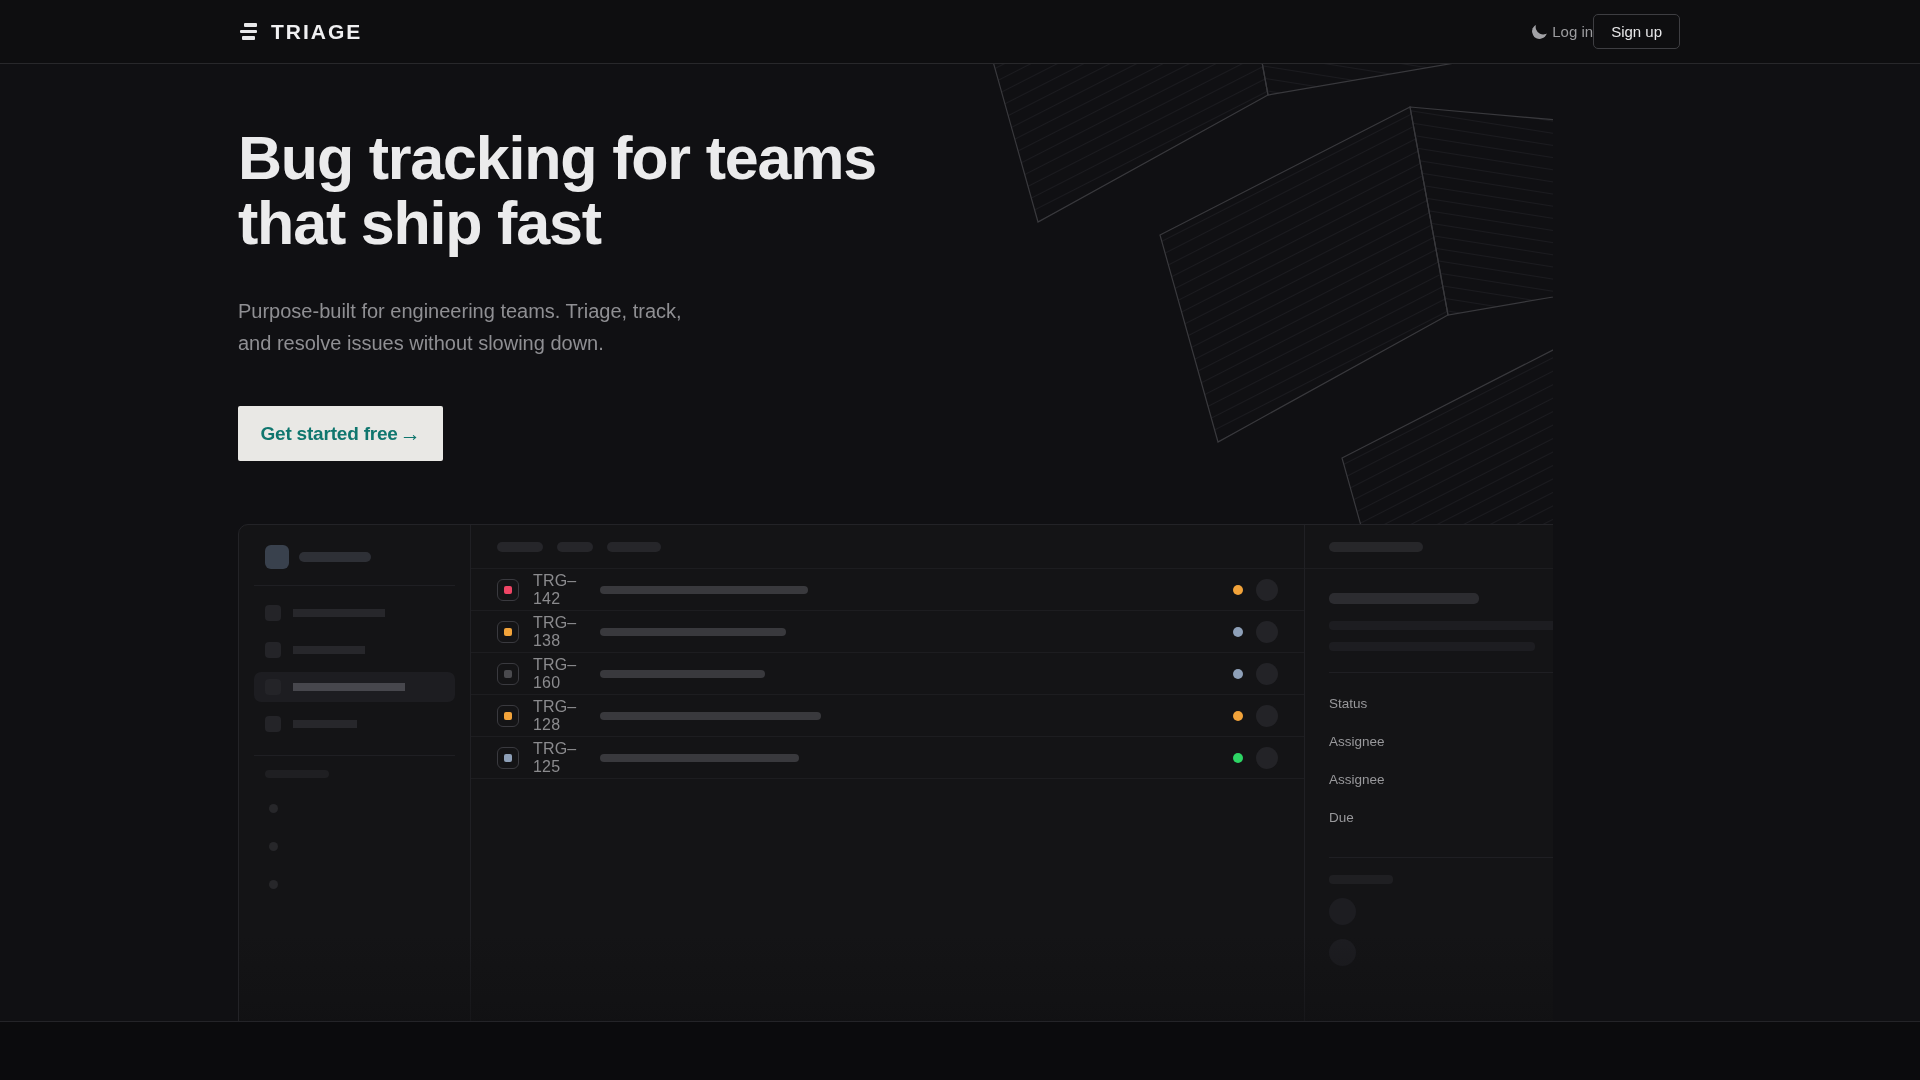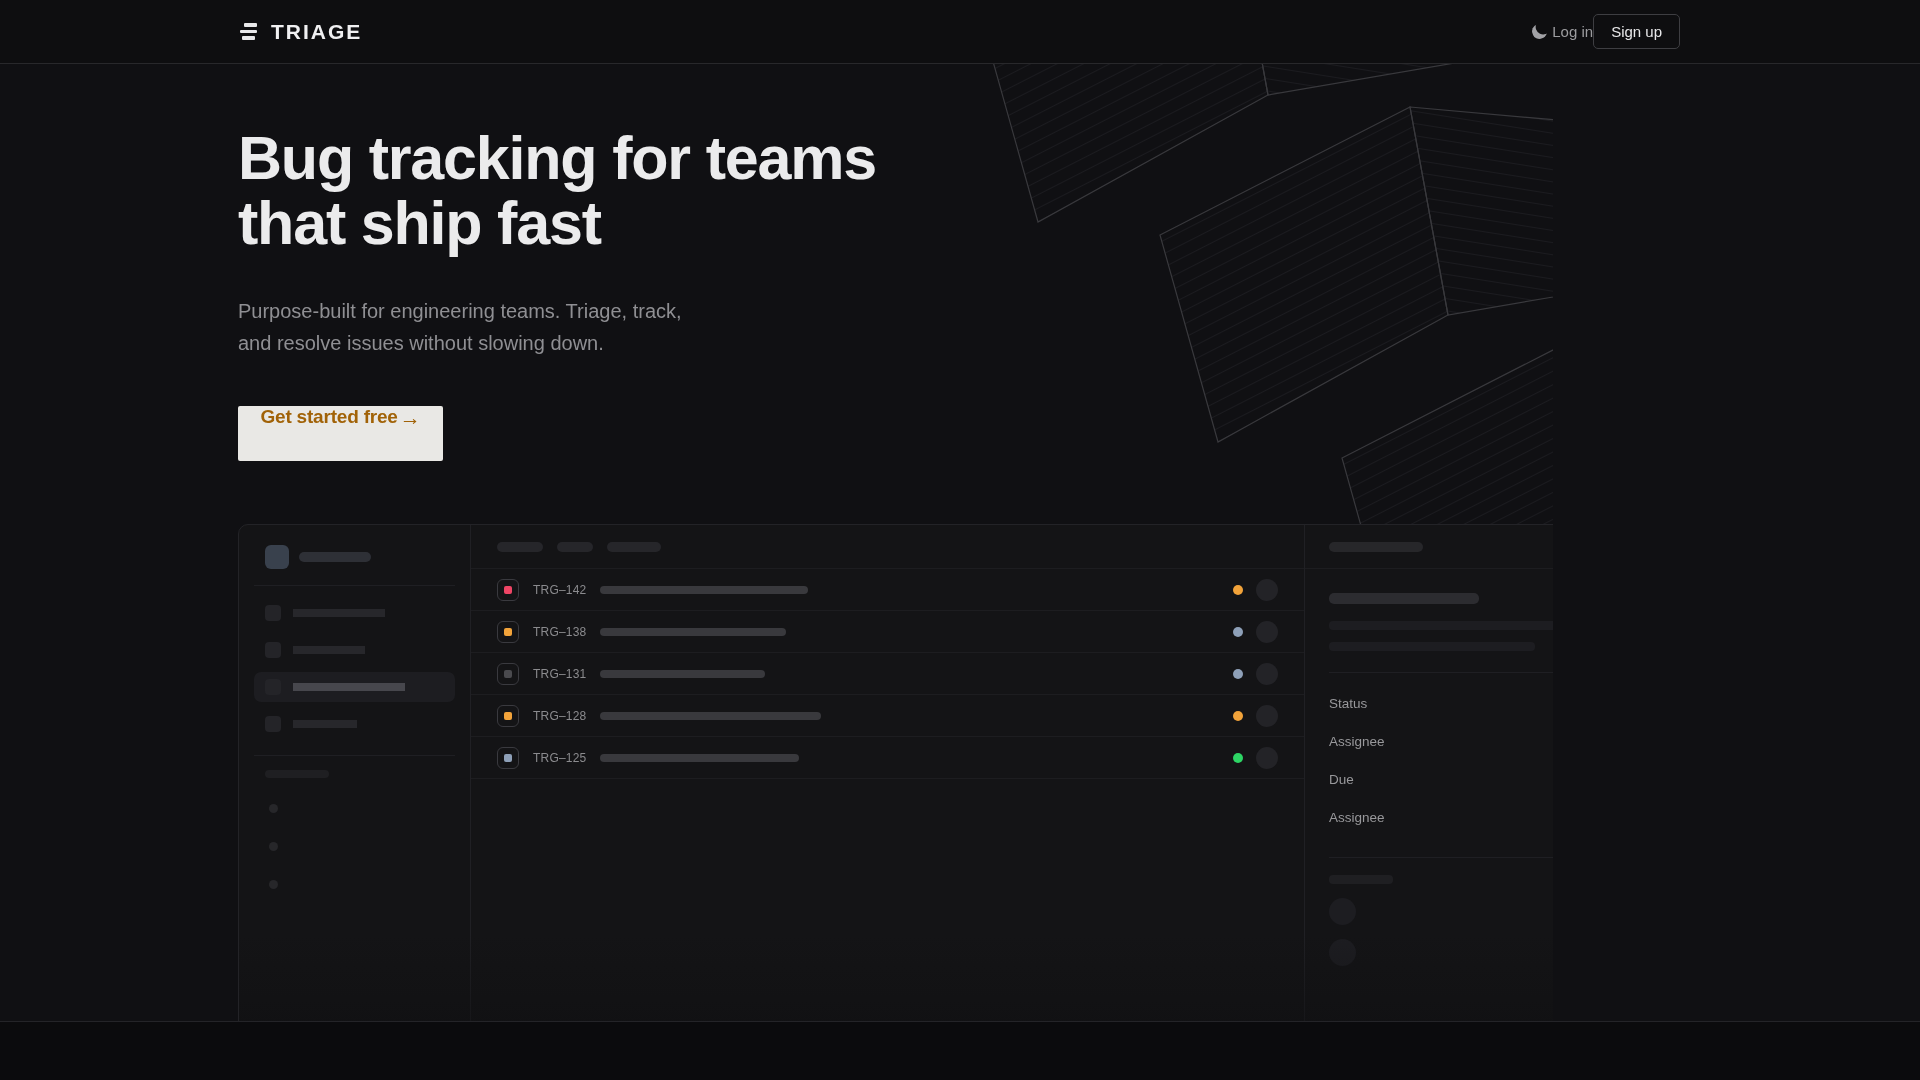--- a/index.html
+++ b/index.html
@@ -28,23 +28,23 @@
   
   .hero { position:absolute; top:64px; left:0; width:1553px; height:957px;
           background:#101013; overflow:hidden; }
   .wireframes { position:absolute; left:950px; top:-12px; width:900px; height:540px; pointer-events:none; }
 
   .hero-title { position:absolute; left:238px; top:62px; font-size:61px; line-height:1.07;
                 font-weight:bold; letter-spacing:-1.2px; color:#ebebec; }
   .hero-sub { position:absolute; left:238px; top:232px; width:480px; font-size:20px;
               line-height:1.58; color:#8f8f93; }
   .cta { position:absolute; left:238px; top:342px; width:205px; height:55px;
-         background:#e9e8e5; color:#a16207; border:none; border-radius:2px;
+         background:#e9e8e5; color:#0f766e; border:none; border-radius:2px;
          font-family:inherit; font-size:19px; font-weight:bold; letter-spacing:-0.2px;
-         display:flex; justify-content:center; gap:2px; cursor:pointer; }
+         display:flex; align-items:center; justify-content:center; gap:2px; cursor:pointer; }
   .cta .arrow { font-size:21px; font-weight:normal; }
 
   
   .card { position:absolute; left:238px; top:460px; width:1394px; height:560px;
           background:#141416; border:1px solid #232327; border-radius:10px;
           display:flex; overflow:hidden; }
   .card::after { content:""; position:absolute; left:0; right:0; bottom:0; height:150px;
                  background:linear-gradient(to bottom, rgba(17,17,19,0), rgba(15,15,17,0.92)); }
   .skel { background:#26262a; border-radius:5px; }
 
@@ -69,21 +69,21 @@
                border-bottom:1px solid #1d1d20; flex:none; }
   .list-head .skel { height:10px; }
   .issue-row { height:42px; display:flex; align-items:center; padding:0 26px;
                border-bottom:1px solid #1d1d20; }
   .issue-row.selected { background:#1a1a1e;
       background-image:repeating-linear-gradient(45deg, transparent 0 9px, rgba(255,255,255,0.035) 9px 10.5px);
       border-top:1px solid #2a2a2e; border-bottom:1px solid #2a2a2e; }
   .type-icon { width:22px; height:22px; border:1.5px solid #3a3a3f; border-radius:6px;
                display:flex; align-items:center; justify-content:center; flex:none; }
   .type-icon i { display:block; width:8px; height:8px; border-radius:2px; }
-  .issue-id { font-size:12px; color:#8b8b8e; width:57px; margin-left:14px; flex:none; letter-spacing:0.2px; }
+  .issue-id { font-size:16px; color:#8b8b8e; width:57px; margin-left:14px; flex:none; letter-spacing:0.2px; }
   .title-skel { height:8px; border-radius:4px; background:#39393d; margin-left:10px; }
   .issue-row.selected .title-skel { background:#45454c; }
   .row-spacer { flex:1; }
   .status-dot { width:10px; height:10px; border-radius:50%; flex:none; }
   .avatar { width:22px; height:22px; border-radius:50%; background:#232327; margin-left:13px; flex:none; }
 
   
   .m-panel { width:326px; flex:none; display:flex; flex-direction:column; }
   .panel-head { height:44px; display:flex; align-items:center; justify-content:space-between;
                 padding:0 24px; border-bottom:1px solid #1d1d20; flex:none; }
@@ -217,21 +217,21 @@
     <span class="issue-id">TRG–138</span>
     <span class="title-skel" style="width: 186px;"></span>
     <span class="row-spacer"></span>
     <span class="status-dot" style="background: rgb(142, 160, 184);"></span>
     <span class="avatar"></span>
   </div>
           <div class="issue-row">
     <span class="type-icon">
               <i style="background: rgb(74, 74, 78);"></i>
             </span>
-    <span class="issue-id">TRG–131</span>
+    <span class="issue-id">TRG–160</span>
     <span class="title-skel" style="width: 165px;"></span>
     <span class="row-spacer"></span>
     <span class="status-dot" style="background: rgb(142, 160, 184);"></span>
     <span class="avatar"></span>
   </div>
           <div class="issue-row">
     <span class="type-icon">
               <i style="background: rgb(242, 163, 58);"></i>
             </span>
     <span class="issue-id">TRG–128</span>
@@ -269,26 +269,26 @@
         <div class="fields" id="detail-fields">
             <div class="field-row">
     <span class="field-label">Status</span>
     <span class="field-dot" style="background: rgb(242, 163, 58);"></span>
   </div>
             <div class="field-row">
     <span class="field-label">Assignee</span>
     <span class="field-dot" style="background: rgb(239, 69, 101);"></span>
   </div>
             <div class="field-row">
+    <span class="field-label">Assignee</span>
+    <span class="field-dot" style="background: rgb(142, 160, 184);"></span>
+  </div>
+            <div class="field-row">
     <span class="field-label">Due</span>
     <span class="field-dot" style="background: rgb(39, 39, 43);"></span>
-  </div>
-            <div class="field-row">
-    <span class="field-label">Assignee</span>
-    <span class="field-dot" style="background: rgb(142, 160, 184);"></span>
   </div>
           </div>
         <hr>
         <div class="p-sec-pill"></div>
         <div class="p-avatar"></div>
         <div class="p-avatar"></div>
       </div>
     </div>
 
   </div>

